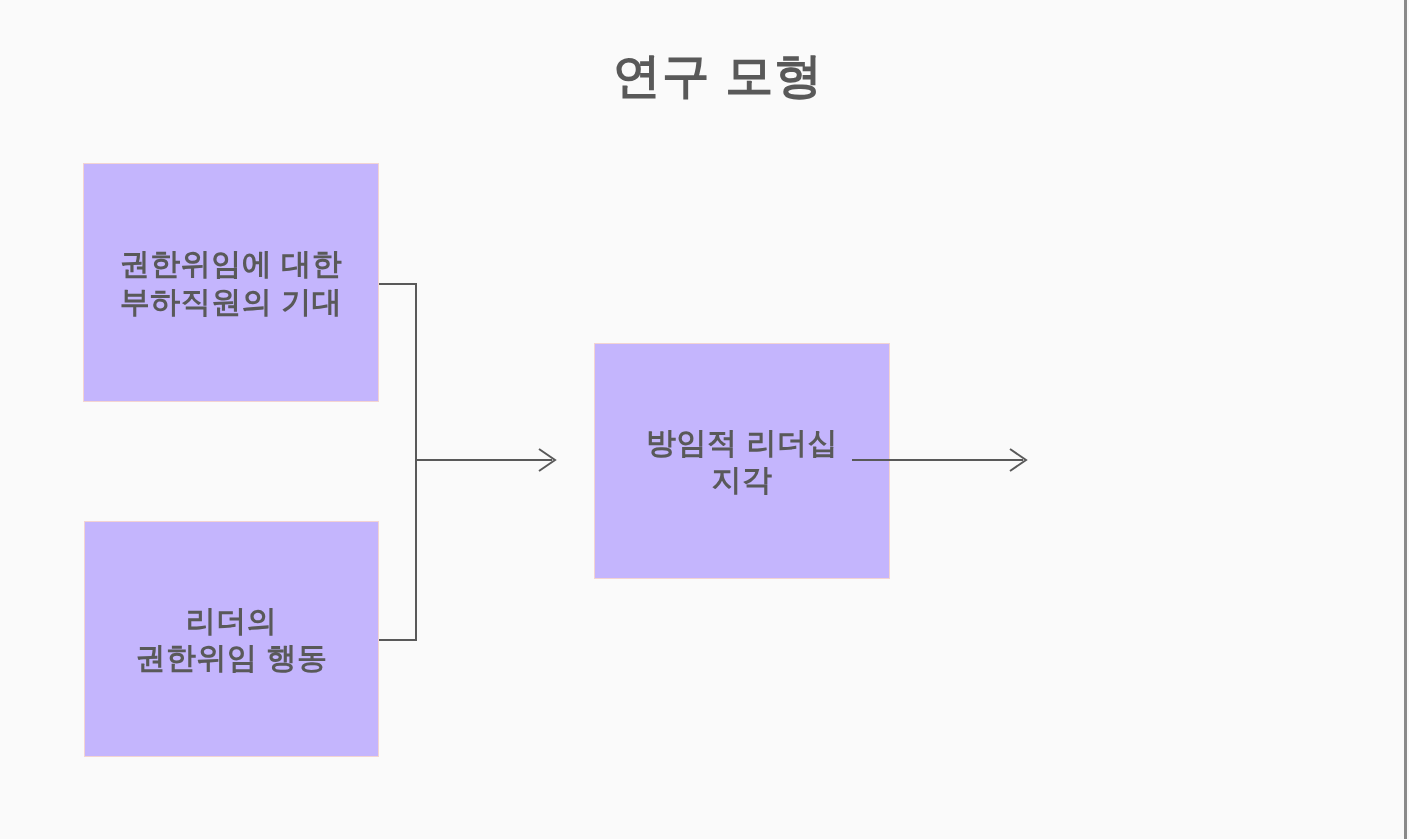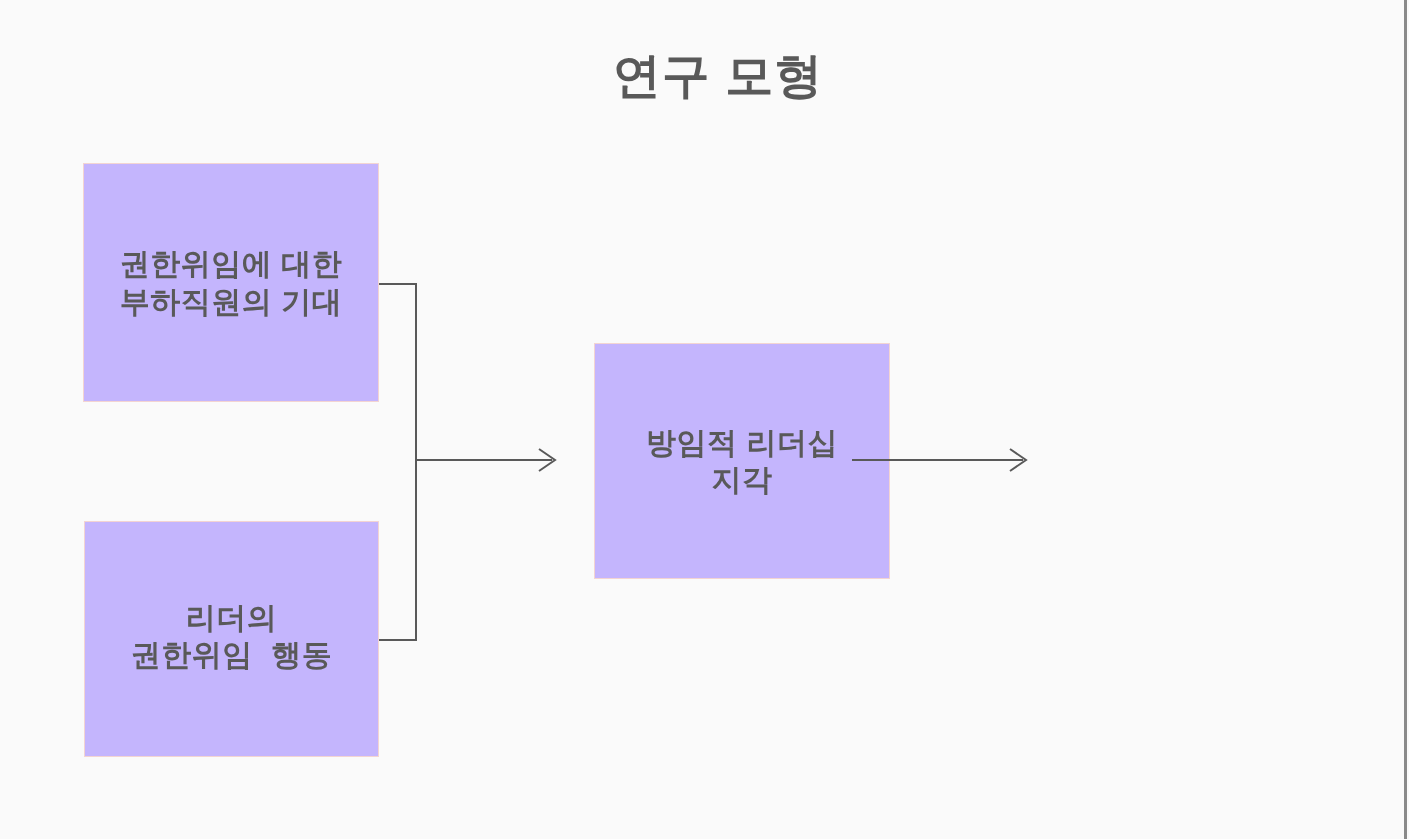--- a/index.html
+++ b/index.html
@@ -37,21 +37,21 @@
   }
   .node-label {
     font-size: 30px;
     font-weight: bold;
     line-height: 1.25;
     color: #595959;
     white-space: pre-line;
     letter-spacing: 0.5px;
   }
   #node-expectation      { left: 83px;   top: 163px; width: 296px; height: 239px; }
-  #node-leader-behavior  { left: 84px;   top: 521px; width: 295px; height: 236px; font-family: Liberation Mono, monospace; }
+  #node-leader-behavior  { left: 84px;   top: 521px; width: 295px; height: 236px; }
   #node-perception       { left: 556px;  top: 343px; width: 296px; height: 236px; margin-left: 38px; }
   #node-competence       { left: 1027px; top: 343px; width: 296px; height: 236px; }
   .connector-layer {
     position: absolute;
     left: 0; top: 0;
     width: 1409px;
     height: 839px;
     pointer-events: none;
   }
   .edge-bar {

